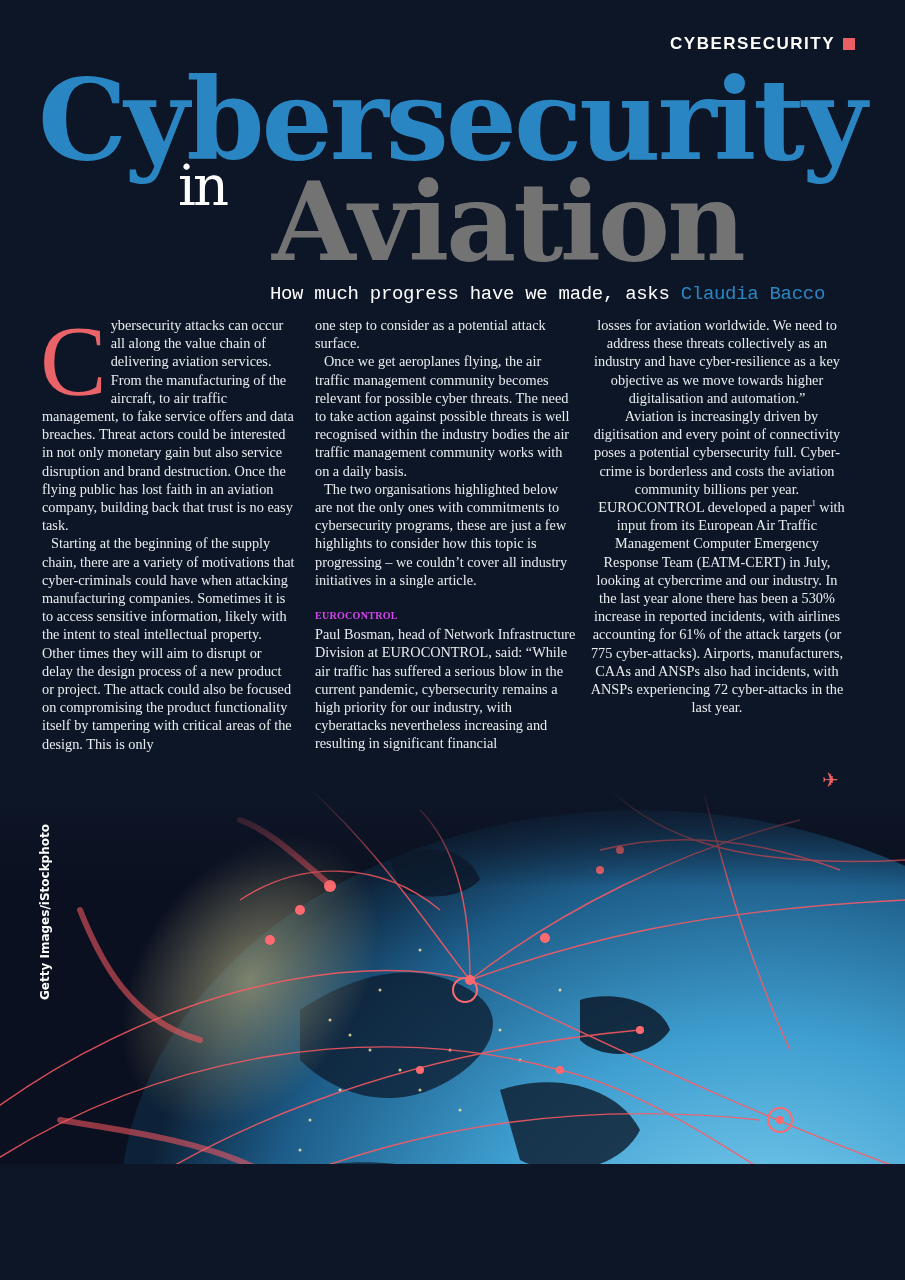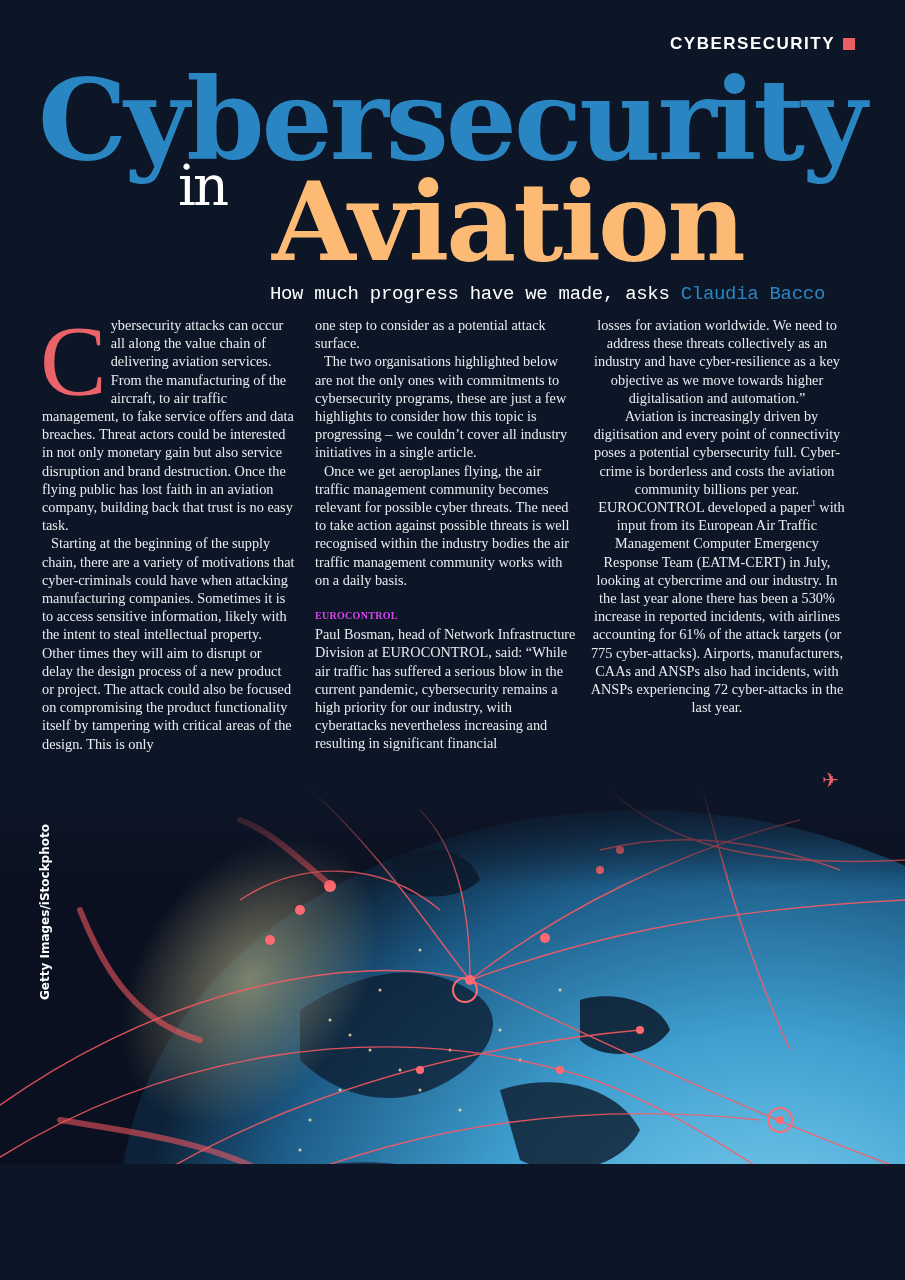--- a/index.html
+++ b/index.html
@@ -5,21 +5,21 @@
   html, body { margin:0; padding:0; }
   body { width:905px; height:1280px; overflow:hidden; background:#0d1627; position:relative; font-family:"DejaVu Serif", serif; }
   .page { position:absolute; inset:0; width:905px; height:1164px; background:#0d1627; overflow:hidden; }
   .hero { position:absolute; left:0; top:790px; width:905px; height:490px; overflow:hidden; }
   .hero svg { display:block; }
   .section-tag { position:absolute; top:34px; right:50px; display:flex; align-items:center; gap:8px; }
   .section-tag span.label { font-family:"Liberation Sans", sans-serif; font-weight:bold; font-size:17px; letter-spacing:1.5px; color:#ffffff; }
   .section-tag .square { width:12px; height:12px; background:#ea5f63; display:inline-block; }
   .title-main { position:absolute; left:38px; top:64px; font-family:"DejaVu Serif", serif; font-weight:bold; font-size:112px; line-height:1; color:#2a86c2; letter-spacing:-3px; white-space:nowrap; }
   .title-in { position:absolute; left:178px; top:158px; font-family:"DejaVu Serif", serif; font-size:56px; line-height:1; color:#ffffff; letter-spacing:-3px; }
-  .title-aviation { position:absolute; left:272px; top:168px; font-family:"DejaVu Serif", serif; font-weight:bold; font-size:108px; line-height:1; color:#fdba74; letter-spacing:-3px; white-space:nowrap;text-align:right; }
+  .title-aviation { position:absolute; left:272px; top:168px; font-family:"DejaVu Serif", serif; font-weight:bold; font-size:108px; line-height:1; color:#737373; letter-spacing:-3px; white-space:nowrap;text-align:right; }
   .subtitle { position:absolute; right:80px; top:283px; font-family:Liberation Mono, monospace; font-size:19px; color:#ffffff; white-space:nowrap; letter-spacing:-0.3px; }
   .subtitle .author { color:#2a86c2; }
   .col { position:absolute; top:316px; color:#e9ecef; font-family:"Liberation Serif", serif; font-size:14.3px; line-height:18.2px; }
   .col p { margin:0; }
   .col p.indent { text-indent:9px; }
   .col1 { left:42px; width:253px; }
   .col2 { left:315px; width:262px; }
   .col3 { left:588px; width:258px;text-align:center; }
   .dropcap { float:left; font-family:"Liberation Serif", serif; font-size:100px; line-height:78px; color:#ea6368; margin:6px 4px 0 -2px; height:82px; }
   .subhead { font-family:Liberation Serif, serif; font-weight:bold; color:#d946ef; font-size:10px; margin-top:18px !important; letter-spacing:0.3px; }
@@ -144,22 +144,22 @@
     <span>How much progress have we made, asks </span><span class="author">Claudia Bacco</span>
   </div>
 
   <div class="col col1">
     <p><span class="dropcap">C</span><span>ybersecurity attacks can occur all along the value chain of delivering aviation services. From the manufacturing of the aircraft, to air traffic management, to fake service offers and data breaches. Threat actors could be interested in not only monetary gain but also service disruption and brand destruction. Once the flying public has lost faith in an aviation company, building back that trust is no easy task.</span></p>
     <p class="indent">Starting at the beginning of the supply chain, there are a variety of motivations that cyber-criminals could have when attacking manufacturing companies. Sometimes it is to access sensitive information, likely with the intent to steal intellectual property. Other times they will aim to disrupt or delay the design process of a new product or project. The attack could also be focused on compromising the product functionality itself by tampering with critical areas of the design. This is only</p>
   </div>
 
   <div class="col col2">
     <p>one step to consider as a potential attack surface.</p>
+    <p class="indent">Once we get aeroplanes flying, the air traffic management community becomes relevant for possible cyber threats. The need to take action against possible threats is well recognised within the industry bodies the air traffic management community works with on a daily basis.</p>
     <p class="indent">The two organisations highlighted below are not the only ones with commitments to cybersecurity programs, these are just a few highlights to consider how this topic is progressing – we couldn’t cover all industry initiatives in a single article.</p>
-    <p class="indent">Once we get aeroplanes flying, the air traffic management community becomes relevant for possible cyber threats. The need to take action against possible threats is well recognised within the industry bodies the air traffic management community works with on a daily basis.</p>
     <p class="subhead">EUROCONTROL</p>
     <p>Paul Bosman, head of Network Infrastructure Division at EUROCONTROL, said: “While air traffic has suffered a serious blow in the current pandemic, cybersecurity remains a high priority for our industry, with cyberattacks nevertheless increasing and resulting in significant financial</p>
   </div>
 
   <div class="col col3">
     <p>losses for aviation worldwide. We need to address these threats collectively as an industry and have cyber-resilience as a key objective as we move towards higher digitalisation and automation.”</p>
     <p class="indent">Aviation is increasingly driven by digitisation and every point of connectivity poses a potential cybersecurity full. Cyber-crime is borderless and costs the aviation community billions per year.</p>
     <p class="indent"><span>EUROCONTROL developed a paper</span><sup>1</sup><span> with input from its European Air Traffic Management Computer Emergency Response Team (EATM-CERT) in July, looking at cybercrime and our industry. In the last year alone there has been a 530% increase in reported incidents, with airlines accounting for 61% of the attack targets (or 775 cyber-attacks). Airports, manufacturers, CAAs and ANSPs also had incidents, with ANSPs experiencing 72 cyber-attacks in the last year.</span></p>
   </div>
 

